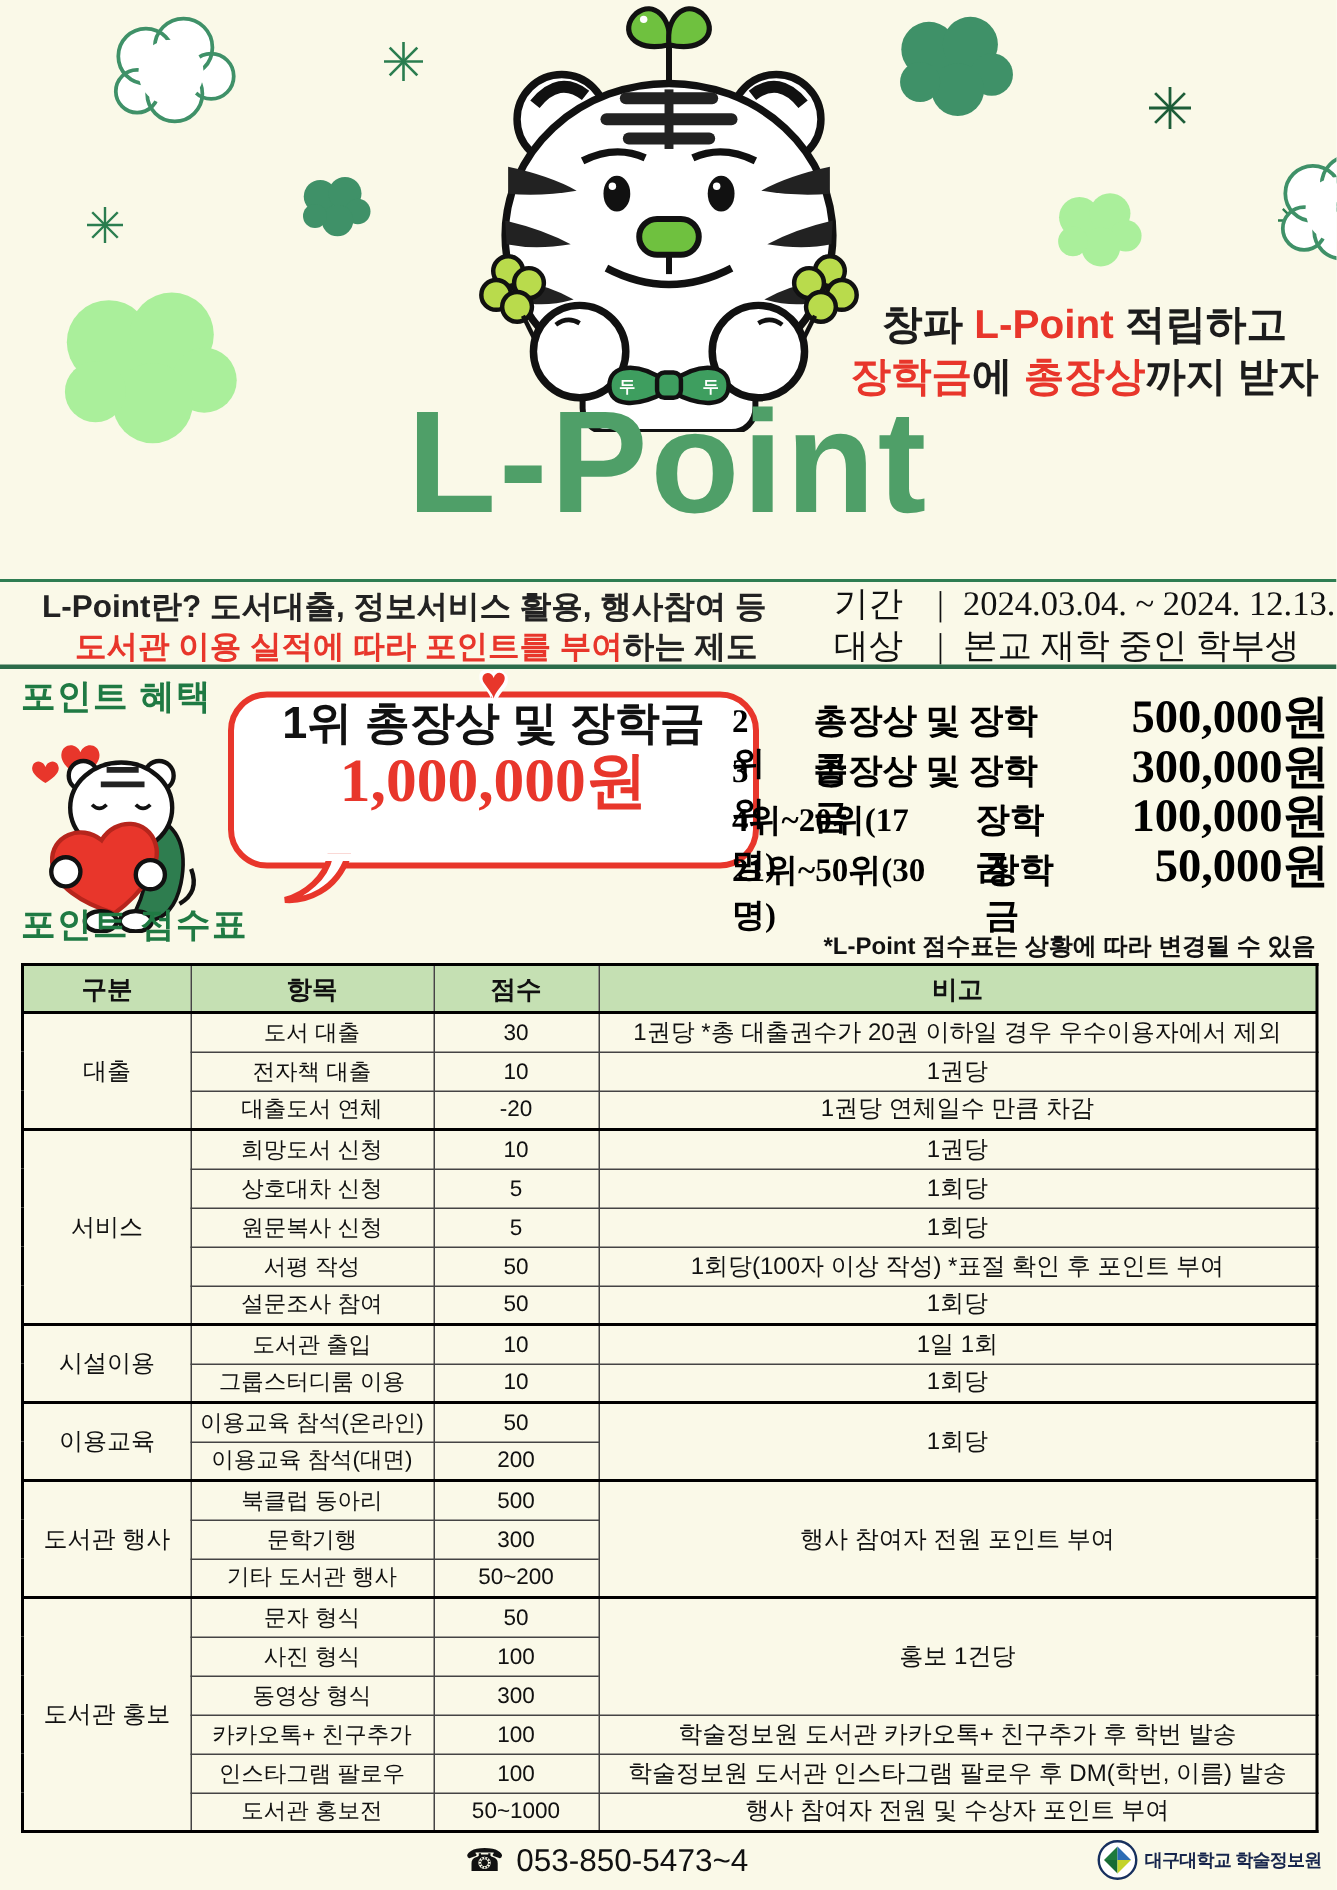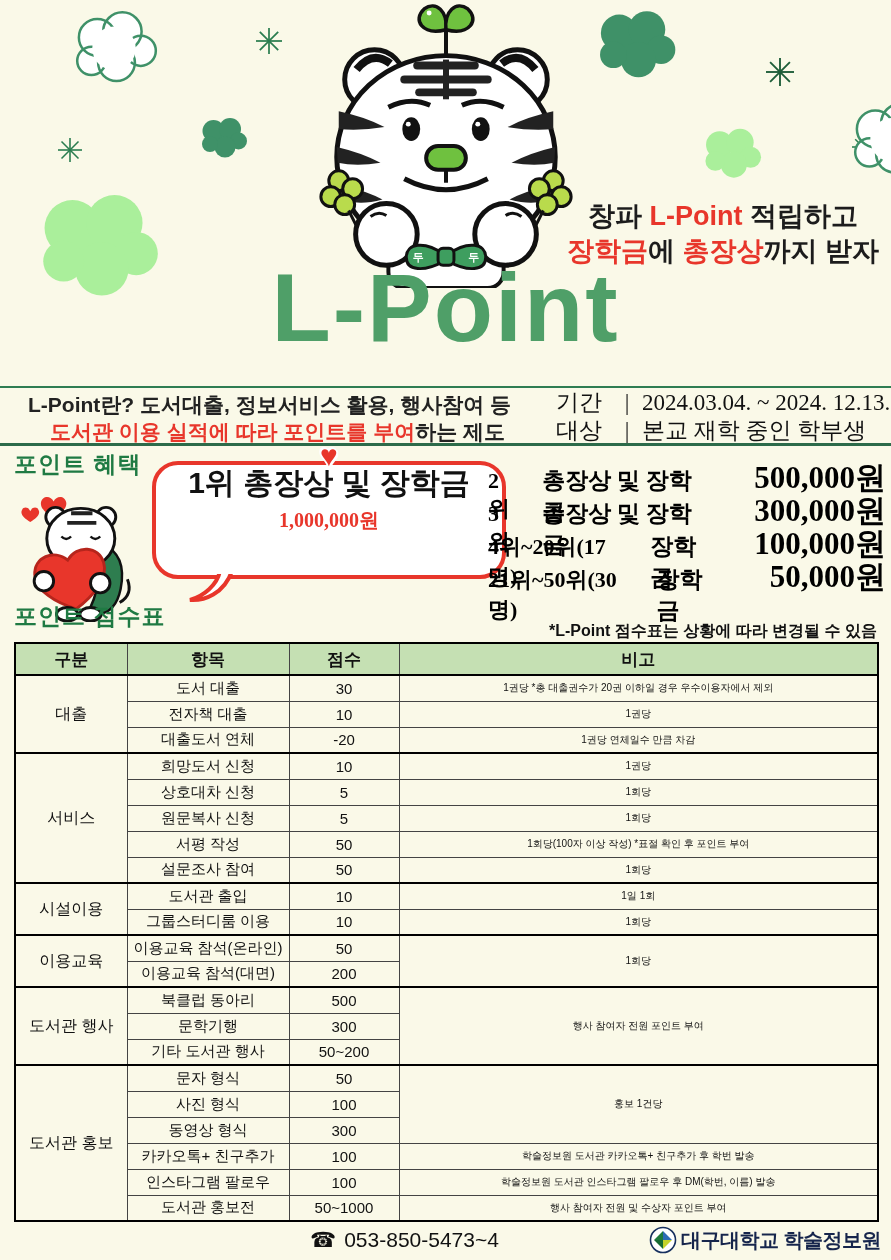--- a/index.html
+++ b/index.html
@@ -35,21 +35,21 @@
   .info .pipe{width:30px;text-align:center;}
 
   .section-title{position:absolute;font-size:23px;font-weight:600;color:#1f7a43;letter-spacing:1px;}
 
   
   .bubble{position:absolute;left:152px;top:461px;width:346px;height:110px;background:#fff;
     border:4px solid #e8362b;border-radius:26px;text-align:center;}
   .bubble .heart{position:absolute;top:-24px;left:0;right:0;font-size:30px;color:#e8362b;line-height:30px;
     text-shadow:2px 0 0 #fff,-2px 0 0 #fff,0 2px 0 #fff,0 -2px 0 #fff,2px 2px 0 #fff,-2px -2px 0 #fff;}
   .bubble .l1{font-size:30px;font-weight:800;color:#111;line-height:36px;}
-  .bubble .l2{font-size:20px;font-weight:700;color:#e8362b;line-height:38px;
+  .bubble .l2{font-size:41px;font-weight:700;color:#e8362b;line-height:38px;
     font-family:"Liberation Serif","DejaVu Serif",serif;}
   .bubble .tail{position:absolute;left:30px;bottom:-28px;}
 
   
   .prizes{position:absolute;left:488px;top:457px;width:398px;
     font-family:Liberation Serif, serif;color:#000000;}
   .prize-row{display:flex;justify-content:flex-end;align-items:baseline;height:33px;}
   .prize-row .rank{font-size:22px;font-weight:600;margin-right:22px;}
   .prize-row .plabel{font-size:23px;font-weight:700;margin-right:10px;}
   .prize-row .amount{width:168px;text-align:right;font-size:31px;font-weight:700;}
@@ -61,26 +61,26 @@
     font-size:15px;color:#111;table-layout:fixed;}
   table.score th,table.score td{border:1px solid #444;text-align:center;padding:0 2px;overflow:hidden;}
   table.score{border:2px solid #000;}
   table.score thead th{background:#c5e0b3;font-size:17px;font-weight:700;height:30px;
     border-bottom:2px solid #000;}
   table.score tbody tr{height:26px;}
   tr.group-start td{border-top:2px solid #000;}
   td.col-cat{font-size:16px;}
   td.col-item{font-size:15px;}
   td.col-pts{font-size:15px;}
-  td.col-remark{font-size:10px;margin-top:37px;}
+  td.col-remark{font-size:16px;margin-top:37px;}
 
   
   .phone{position:absolute;left:310px;top:1228px;font-size:21px;color:#111;display:flex;align-items:center;gap:8px;}
   .org{position:absolute;right:10px;top:1226px;display:flex;align-items:center;gap:4px;}
-  .org .org-name{font-size:20px;font-weight:800;color:#16254c;letter-spacing:-0.5px;}
+  .org .org-name{font-size:12px;font-weight:800;color:#16254c;letter-spacing:-0.5px;}
 </style>
 </head>
 <body>
 
 <div id="canvas">
 
   <svg class="flower" style="left:68px;top:10px;" width="92" height="85" viewBox="0 0 110 100">
     <g fill="#ffffff" stroke="none">
       <circle cx="35" cy="32" r="22"></circle>
         <circle cx="65" cy="25" r="23"></circle>

